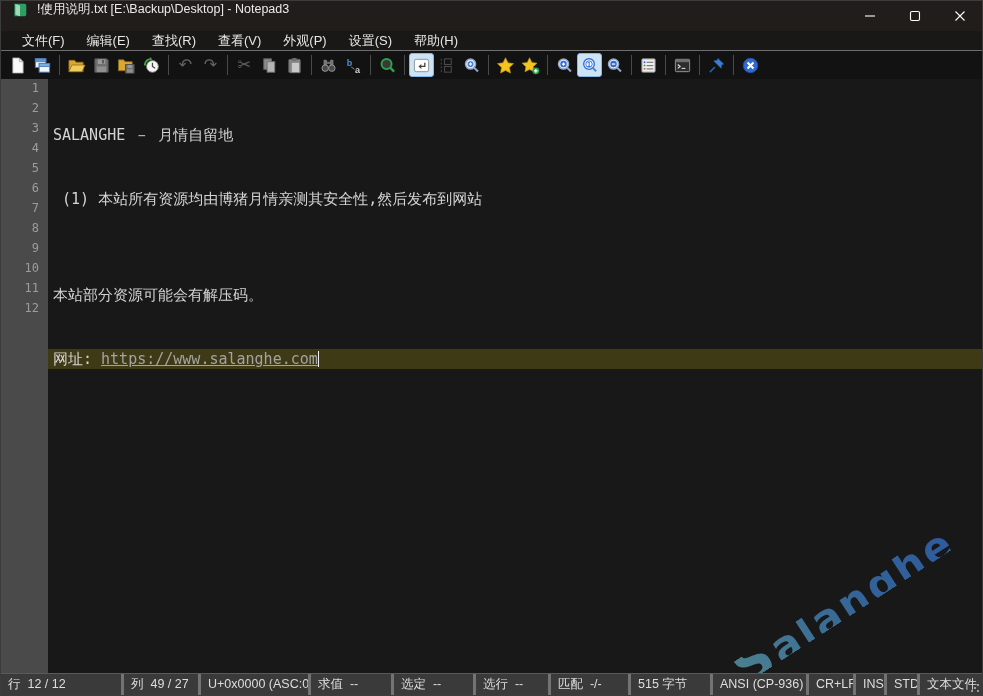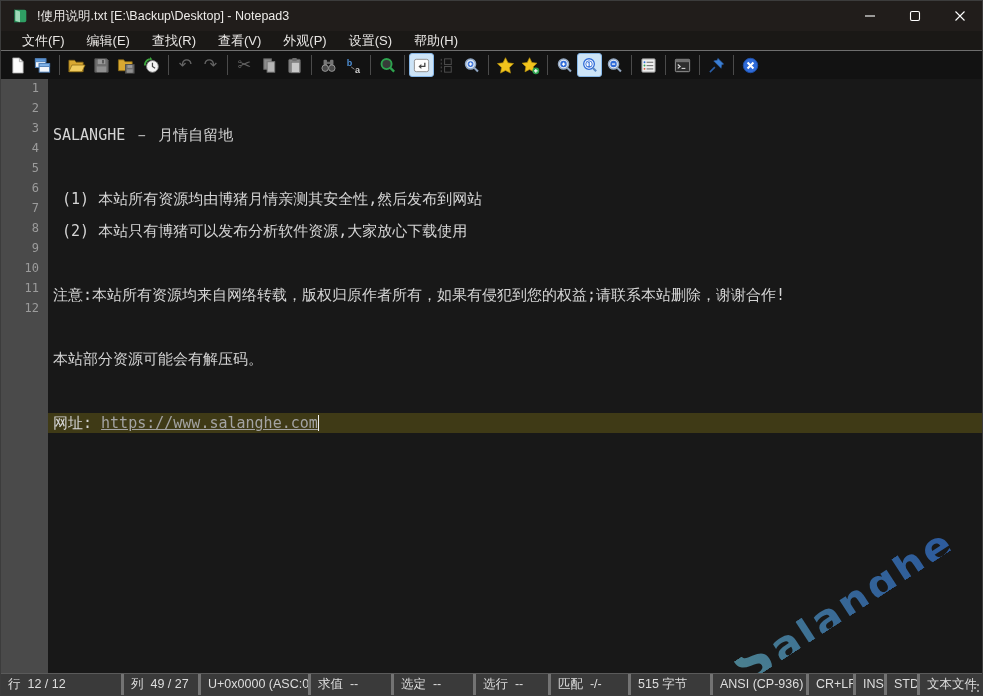--- a/index.html
+++ b/index.html
@@ -3,21 +3,21 @@
 <meta charset="utf-8">
 <style>
   * { margin:0; padding:0; box-sizing:border-box; }
   html,body { background:#000; }
   body { font-family:"Liberation Sans", sans-serif; }
   .window{
     width:983px; height:696px; display:flex; flex-direction:column;
     background:#181818; border:1px solid #3c3c3c; overflow:hidden; position:relative;
   }
   
-  .titlebar{ height:30px; background:#211d1b; display:flex; align-items:center; flex:none; }
+  .titlebar{ height:30px; background:#211d1b; display:flex; flex:none; }
   .titlebar .app-icon{ margin:0 8px 0 10px; width:18px; height:18px; flex:none; }
   .titlebar .title{ color:#eceae8; font-size:12.5px; white-space:nowrap; overflow:hidden; }
   .win-controls{ margin-left:auto; display:flex; height:30px; }
   .win-btn{ width:45px; height:30px; display:flex; align-items:center; justify-content:center; }
   
   .menubar{ height:20px; background:#1a1816; display:flex; align-items:center; padding-left:10px;
             border-bottom:1px solid #6e6e6e; flex:none; }
   .menu-item{ color:#e8e6e4; font-size:13px; padding:0 11px; line-height:19px; white-space:nowrap; }
   
   .toolbar{ height:28px; background:#121212; display:flex; align-items:center; padding-left:4px; flex:none; }
@@ -299,23 +299,21 @@
       <div class="lnum">9</div>
       <div class="lnum">10</div>
       <div class="lnum">11</div>
       <div class="lnum">12</div>
     </div>
     <div class="textarea">
       <div class="cline"></div>
       <div class="cline">SALANGHE － 月情自留地</div>
       <div class="cline"></div>
       <div class="cline"> (1) 本站所有资源均由博猪月情亲测其安全性,然后发布到网站</div>
-      <div class="cline"> (2) 本站只有博猪可以发布分析软件资源,大家放心下载使用</div>
-      <div class="cline"></div>
-      <div class="cline">注意:本站所有资源均来自网络转载，版权归原作者所有，如果有侵犯到您的权益;请联系本站删除，谢谢合作!</div>
+      <div class="cline"></div>
       <div class="cline"></div>
       <div class="cline">本站部分资源可能会有解压码。</div>
       <div class="cline"></div>
       <div class="cline current"><span>网址: </span><span class="url">https://www.salanghe.com</span><span class="caret"></span></div>
       <div class="watermark">Salanghe</div>
     </div>
   </div>
 
   <div class="statusbar">
     <div class="scell" style="width:123px">行  12 / 12</div>

